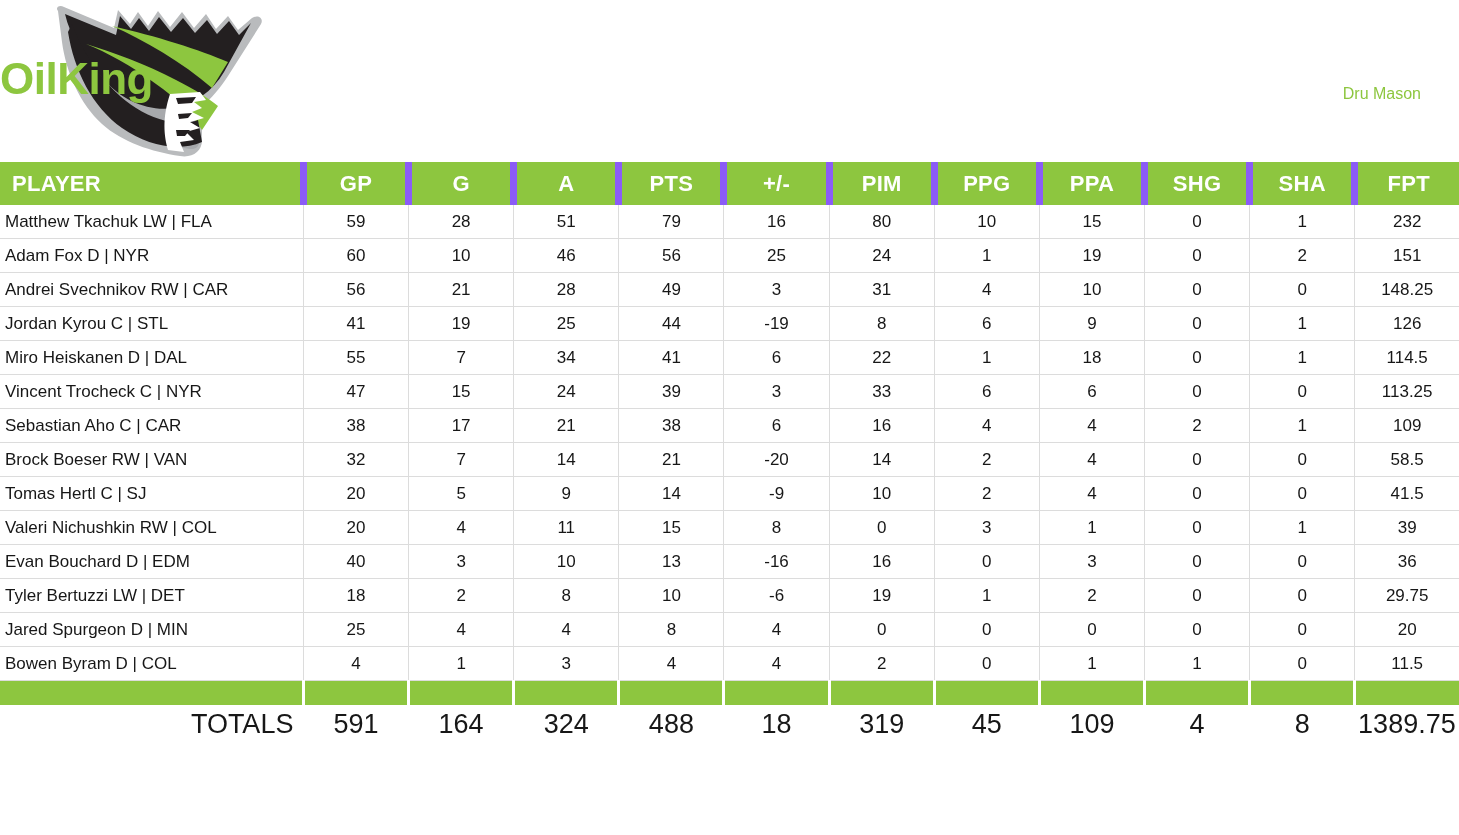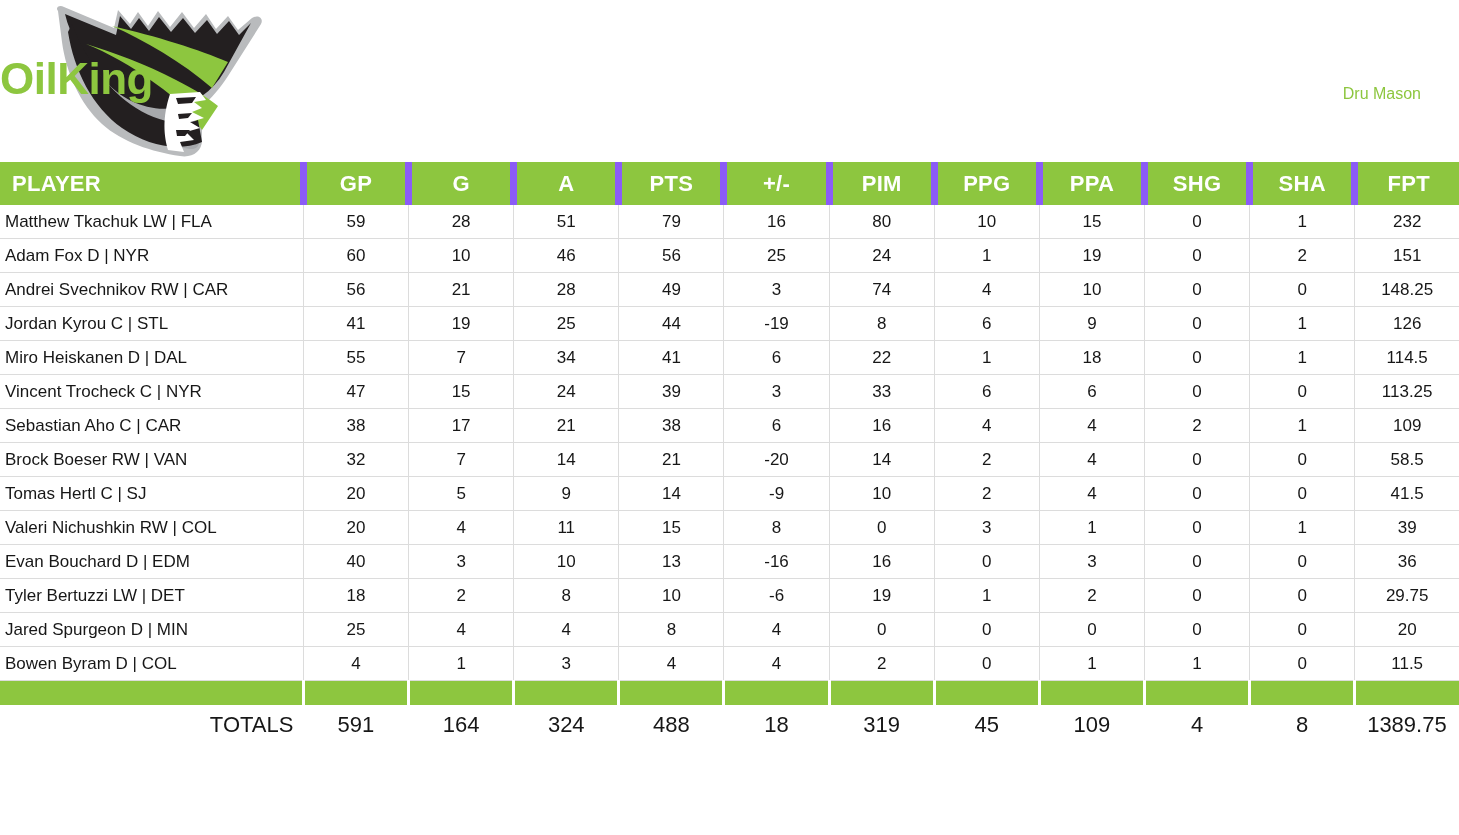--- a/index.html
+++ b/index.html
@@ -114,21 +114,21 @@
     height: 24px;
     background: #8dc63f;
     border-right: 3px solid #ffffff;
     border-bottom: none;
   }
   tr.spacer-row td:last-child { border-right: none; }
 
   
   tr.totals-row td {
     height: 39px;
-    font-size: 22px;
+    font-size: 27px;
     text-align: center;
     vertical-align: middle;
     background: #ffffff;
     border: none;
     color: #171717;
   }
   tr.totals-row td.totals-label {
     text-align: right;
     padding-right: 10px;
   }
@@ -226,21 +226,21 @@
         <td>2</td>
         <td>151</td>
       </tr>
       <tr>
         <td class="player-cell">Andrei Svechnikov RW | CAR</td>
         <td>56</td>
         <td>21</td>
         <td>28</td>
         <td>49</td>
         <td>3</td>
-        <td>74</td>
+        <td>31</td>
         <td>4</td>
         <td>10</td>
         <td>0</td>
         <td>0</td>
         <td>148.25</td>
       </tr>
       <tr>
         <td class="player-cell">Jordan Kyrou C | STL</td>
         <td>41</td>
         <td>19</td>

